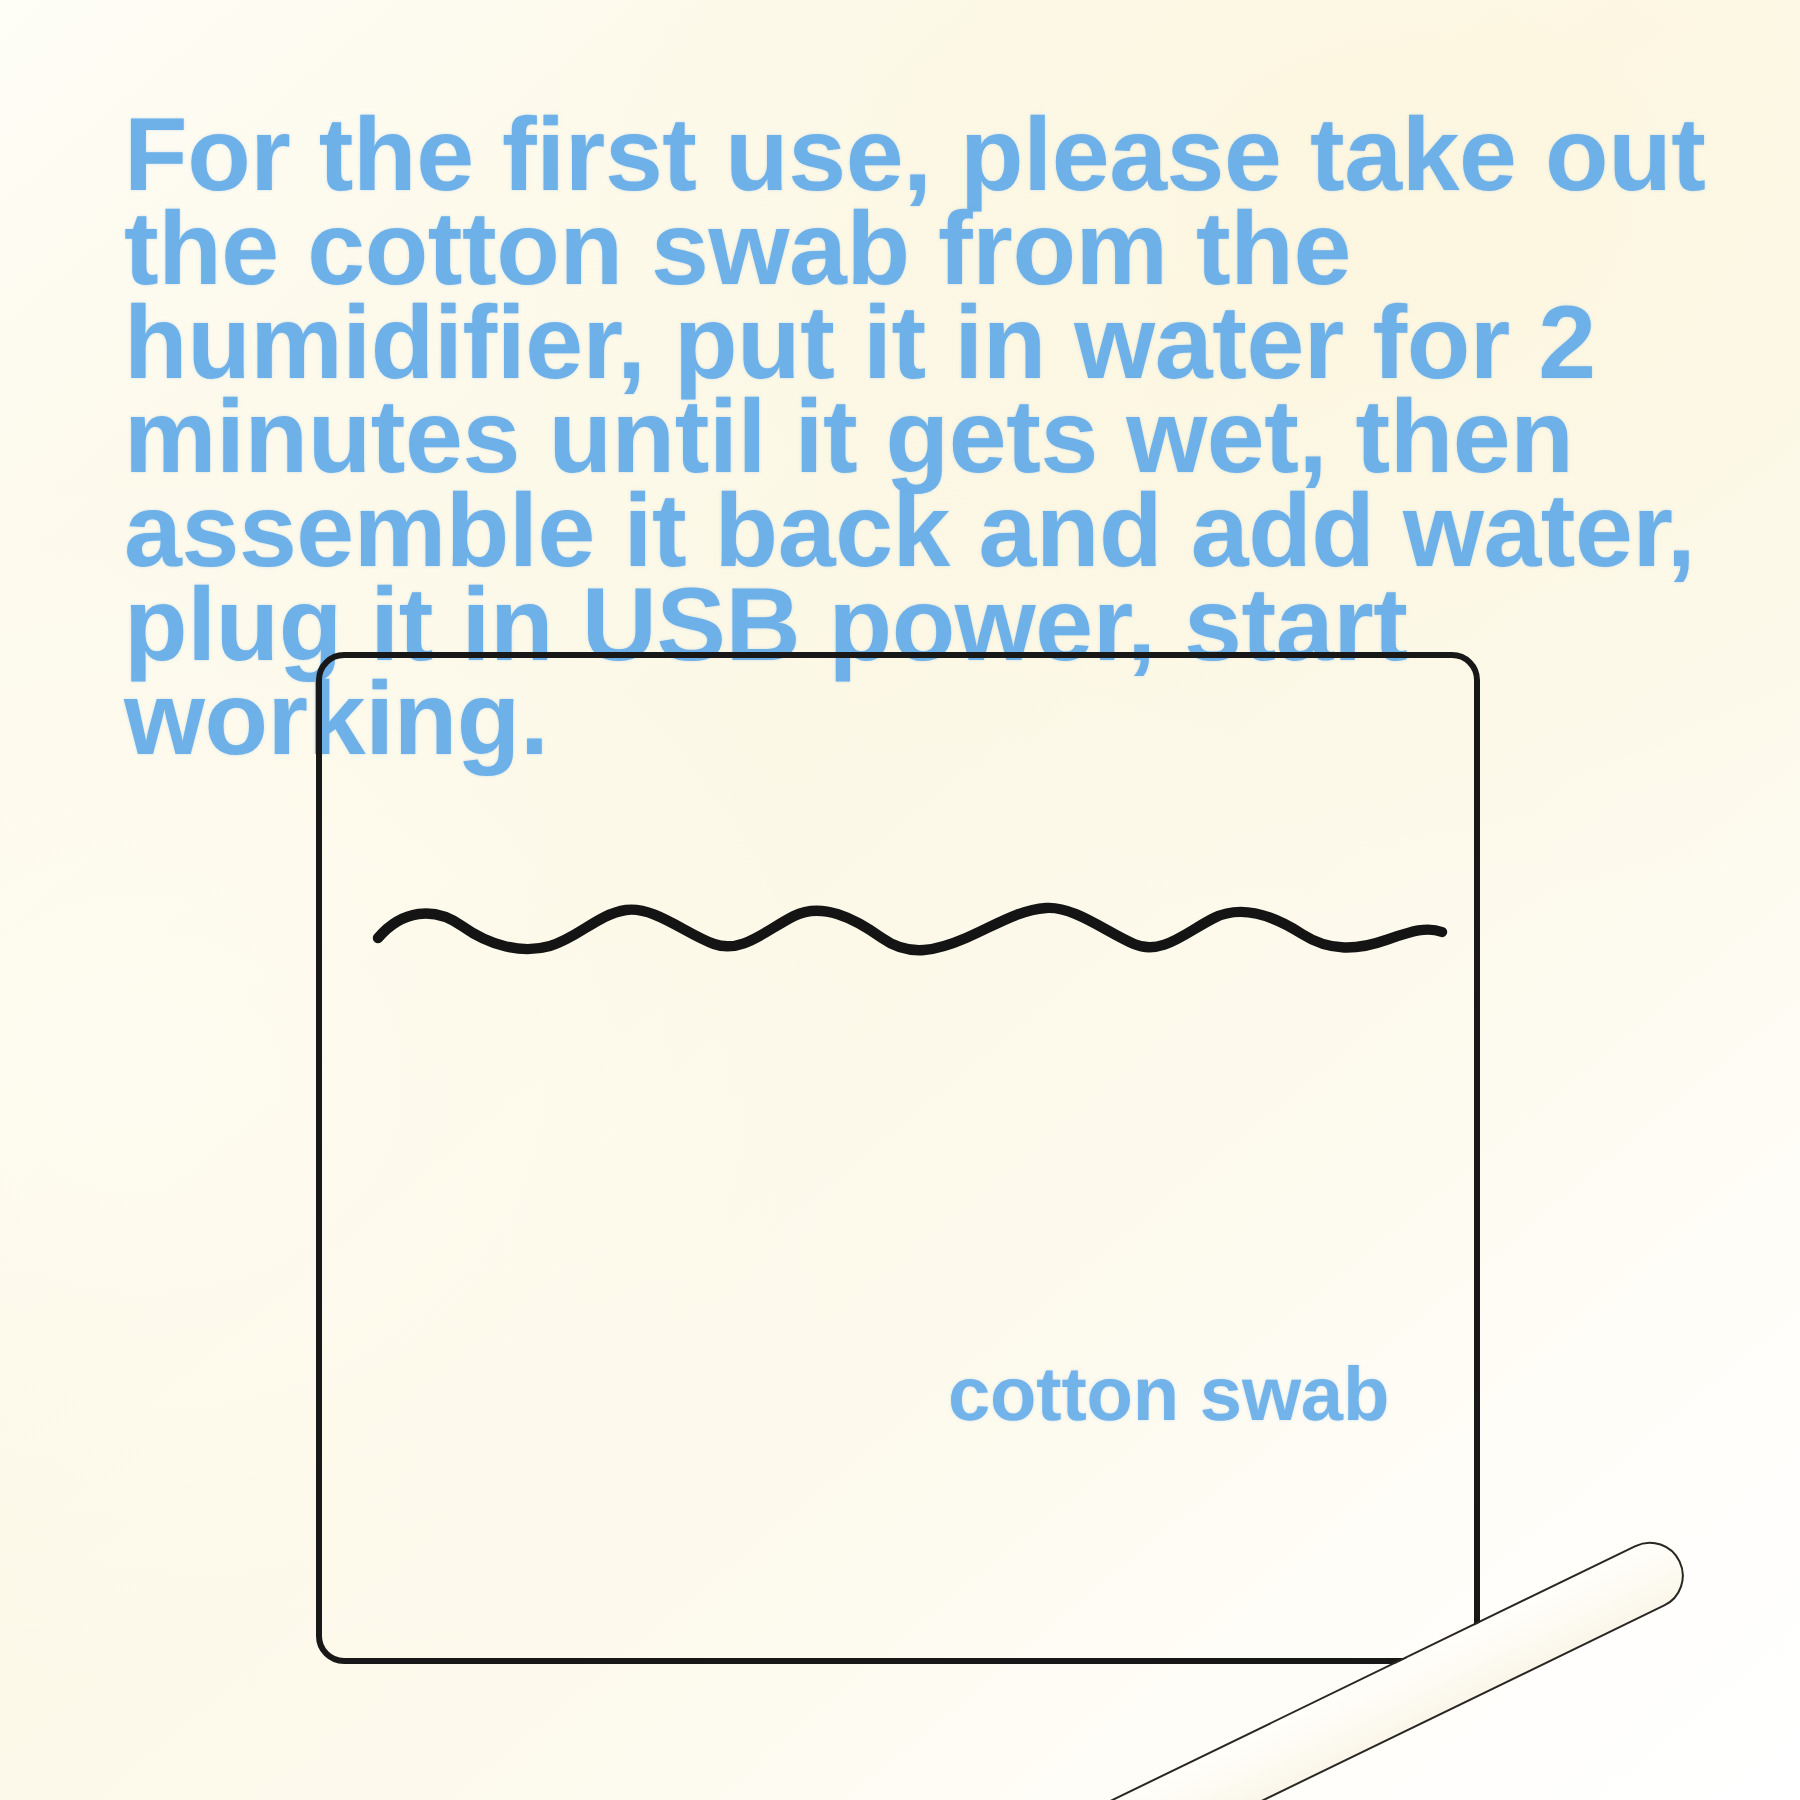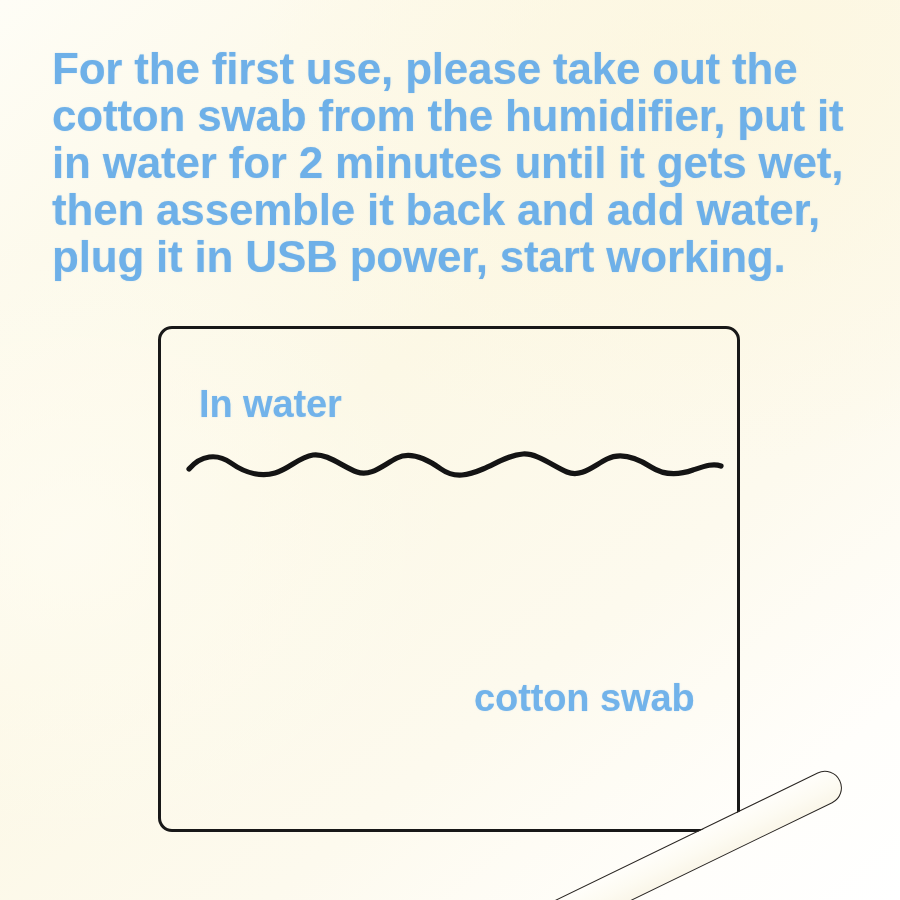--- a/index.html
+++ b/index.html
@@ -38,24 +38,24 @@
       radial-gradient(ellipse 60% 50% at 8% 60%, rgba(255,253,244,0.7) 0%, rgba(255,253,244,0) 70%);
     pointer-events: none;
   }
 
   
   .instruction {
     position: absolute;
     left: 52px;
     top: 45px;
     width: 810px;
-    margin: 0;
+    margin: 10px;
     font-family: "Liberation Sans", sans-serif;
     font-weight: 700;
-    font-size: 44px;
+    font-size: 52px;
     line-height: 47px;
     letter-spacing: -0.2px;
     color: #6eb0e8;
     text-shadow: 0 0 1.5px rgba(110,176,232,0.35);
     white-space: pre-line;
   }
 
   
   .panel {
     position: absolute;
@@ -121,21 +121,20 @@
 </style>
 </head>
 <body>
 
 <div id="page">
 
   <p class="instruction">For the first use, please take out the cotton swab from the humidifier, put it in water for 2 minutes until it gets wet, then assemble it back and add water, plug it in USB power, start working.</p>
 
   <div class="panel">
 
-    <span class="panel-label label-in-water">In water</span>
 
     <div class="wave-wrap">
       <svg viewBox="0 0 536 34" preserveAspectRatio="none" aria-hidden="true">
         <path d="M2,22
                  C 14,8 30,6 44,16
                  S 74,30 88,26
                  S 112,10 126,8
                  S 156,20 170,25
                  S 196,18 210,11
                  S 240,12 254,22

